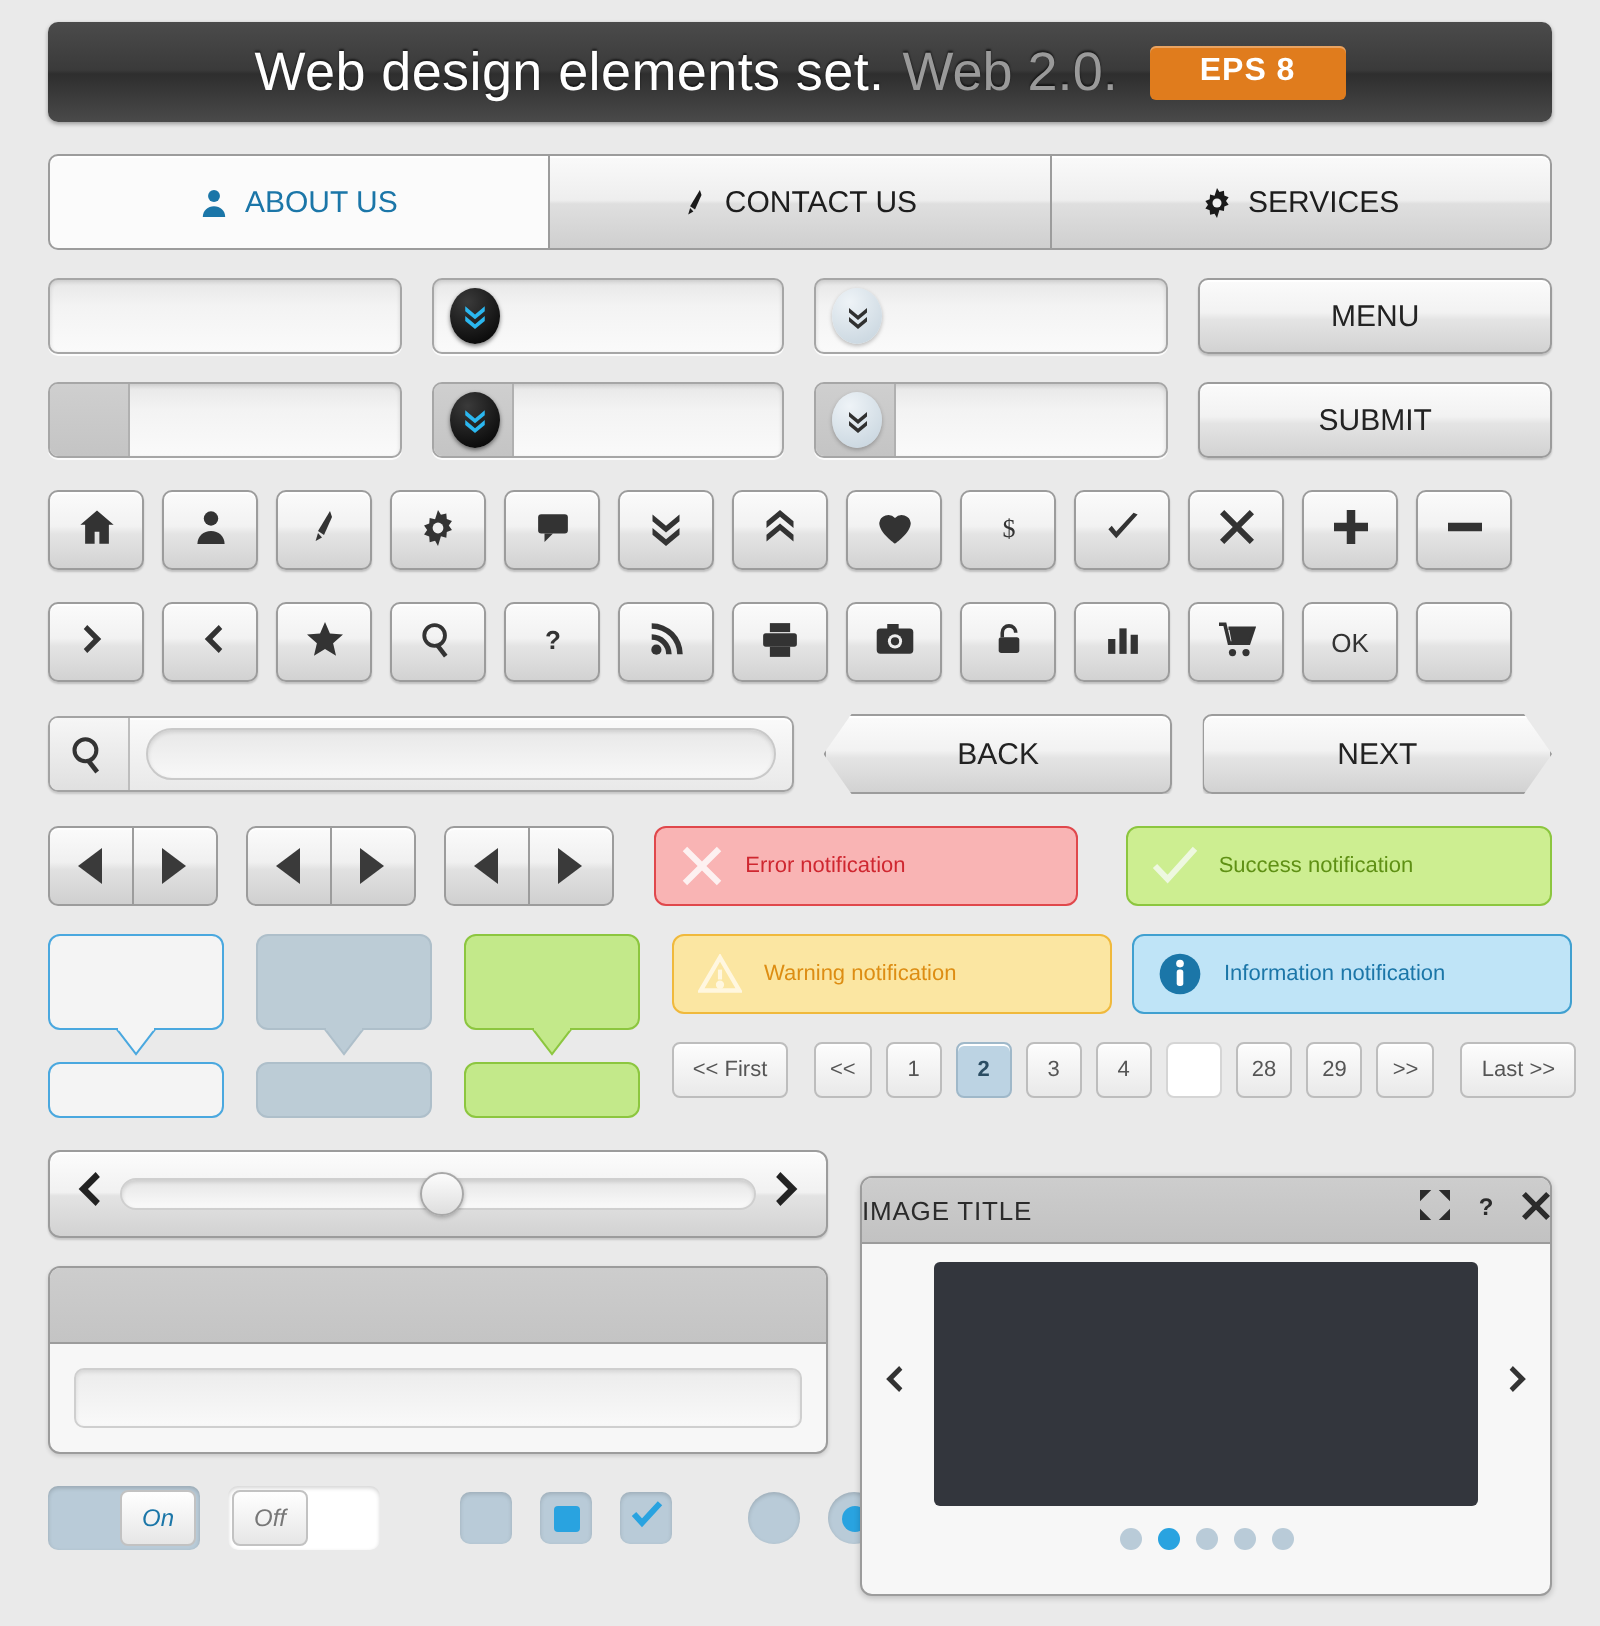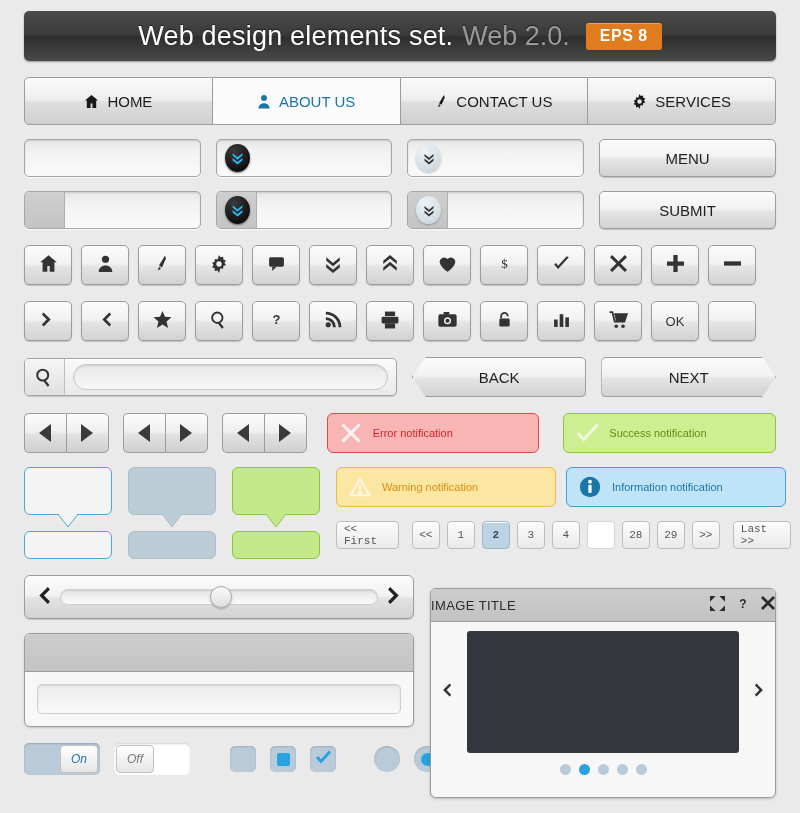--- a/index.html
+++ b/index.html
@@ -21,21 +21,21 @@
     box-shadow: 0 1px 2px rgba(0,0,0,.35);
   }
   .header-title {
     font-size: 27px; color: #ffffff; letter-spacing: .2px;
     text-shadow: 0 -1px 1px rgba(0,0,0,.6);
   }
   .header-sub { font-size: 27px; color: #9a9a9a; margin-left: 9px; text-shadow: 0 -1px 1px rgba(0,0,0,.6); }
   .eps-badge {
     margin-left: 16px; background: #e07c1d;
     color: #fff; font-size: 16px; font-weight: bold;
-    padding: 4px 14px 5px; border-radius: 3px; letter-spacing: .5px;
+    padding: 4px 25px 5px; border-radius: 3px; letter-spacing: .5px;
     box-shadow: inset 0 1px 0 rgba(255,255,255,.3);
   }
 
   
   .btn {
     background: linear-gradient(to bottom, #fbfbfb 0%, #f2f2f2 45%, #e4e4e4 55%, #d2d2d2 100%);
     border: 1px solid #9c9c9c;
     border-radius: 5px;
     box-shadow: inset 0 1px 0 rgba(255,255,255,.9), 0 1px 1px rgba(0,0,0,.18);
     display: flex; align-items: center; justify-content: center;
@@ -156,21 +156,20 @@
 
   
   .pagination { display: flex; align-items: center; gap: 7px; }
   .pg {
     min-width: 28px; height: 28px; padding: 0 7px;
     font-size: 11px; color: #555; border-radius: 4px;
     background: linear-gradient(to bottom, #fdfdfd, #e9e9e9);
     border: 1px solid #bdbdbd;
     display: flex; align-items: center; justify-content: center;
     box-shadow: inset 0 1px 0 #fff;
-    font-family: Liberation Mono, monospace;
   }
   .pg.wide { min-width: 58px; }
   .pg.active { background: #bcd3e3; border-color: #9fb8c9; color: #2b4d63; font-weight: bold; }
   .pg.blank { background: #ffffff; border-color: #d5d5d5; }
 
   
   .slider {
     width: 390px; height: 44px; margin-top: 16px; border-radius: 6px;
     display: flex; align-items: center; padding: 0 9px; gap: 9px;
     background: linear-gradient(to bottom, #fcfcfc 0%, #f1f1f1 48%, #e3e3e3 52%, #d2d2d2 100%);
@@ -254,28 +253,20 @@
 
 <div class="page">
 
   <div class="header">
     <span class="header-title">Web design elements set.</span>
     <span class="header-sub">Web 2.0.</span>
     <span class="eps-badge">EPS 8</span>
   </div>
 
   <div class="nav">
-    <div class="nav-item">
-      <span class="nav-icon">
-        <svg width="15" height="15" viewBox="0 0 16 16">
-            <path d="M8 1L1 7h2v8h4v-5h2v5h4V7h2z"></path>
-          </svg>
-      </span>
-      <span>HOME</span>
-    </div>
     <div class="nav-item active">
       <span class="nav-icon">
         <svg width="14" height="15" viewBox="0 0 16 16">
             <circle cx="8" cy="4" r="3.4"></circle>
             <path d="M1.6 16c0-3.6 2.9-6.1 6.4-6.1s6.4 2.5 6.4 6.1z"></path>
           </svg>
       </span>
       <span>ABOUT US</span>
     </div>
     <div class="nav-item">

